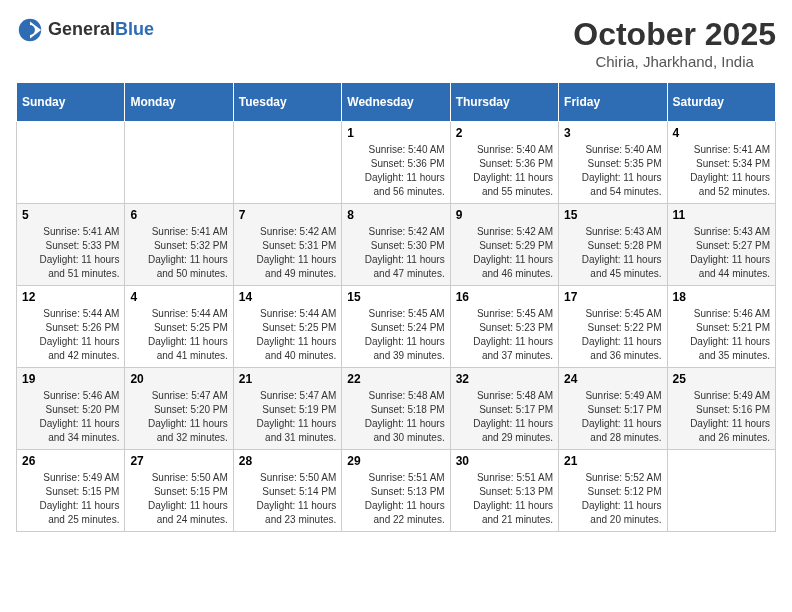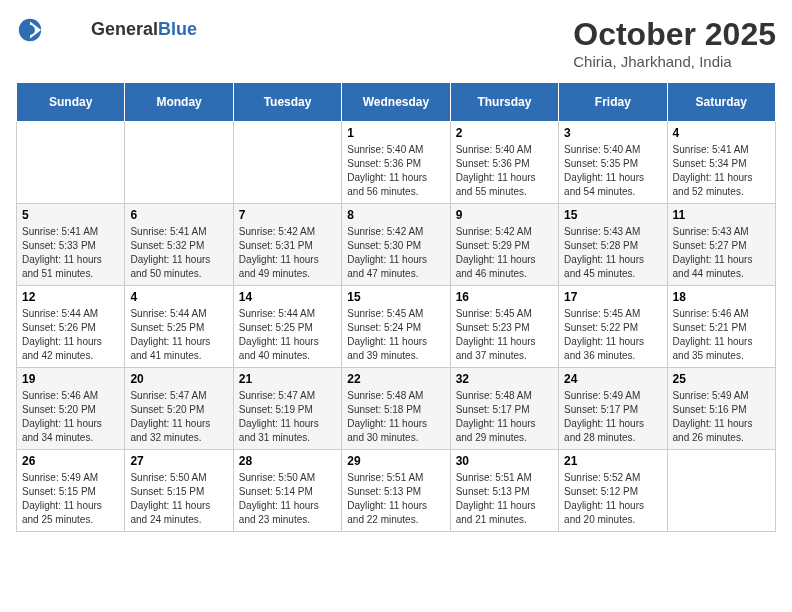--- a/index.html
+++ b/index.html
@@ -15,48 +15,47 @@
       align-items: flex-start;
       justify-content: space-between;
       margin-bottom: 12px;
     }
     .logo {
       display: flex;
       align-items: center;
     }
     .logo-text {
       line-height: 1.1;
-      margin-left: 43px;
     }
     .logo-icon {
       width: 28px;
       height: 28px;
       margin-right: 4px;
     }
     .title-block {
-      text-align: left;
+      text-align: center;
     }
     .month-title {
       font-size: 32px;
       font-weight: bold;
       color: #333;
     }
     .location {
       font-size: 15px;
       color: #555;
     }
     table {
       width: 100%;
       border-collapse: collapse;
       font-size: 11px;
     }
     thead tr th {
       background-color: #2e6db4;
       color: #fff;
-      text-align: center;
+      text-align: left;
       padding: 12px 5px;
       font-size: 12px;
       font-weight: bold;
       border: 1px solid #fff;
     }
     tbody tr td {
       border: 1px solid #ccc;
       vertical-align: top;
       padding: 4px 5px;
       min-height: 70px;
@@ -70,20 +69,21 @@
     .day-num {
       font-weight: bold;
       font-size: 12px;
       margin-bottom: 3px;
       display: block;
     }
     .day-info {
       font-size: 10px;
       color: #333;
       line-height: 1.4;
+      text-align: right;
     }
     td.empty { background: #fff !important; }
   </style>
 </head>
 <body>
 
 <div class="header">
   <div class="logo">
     <svg class="logo-icon" viewBox="0 0 40 40">
       <circle cx="20" cy="20" r="16" fill="#2e6db4"></circle>

